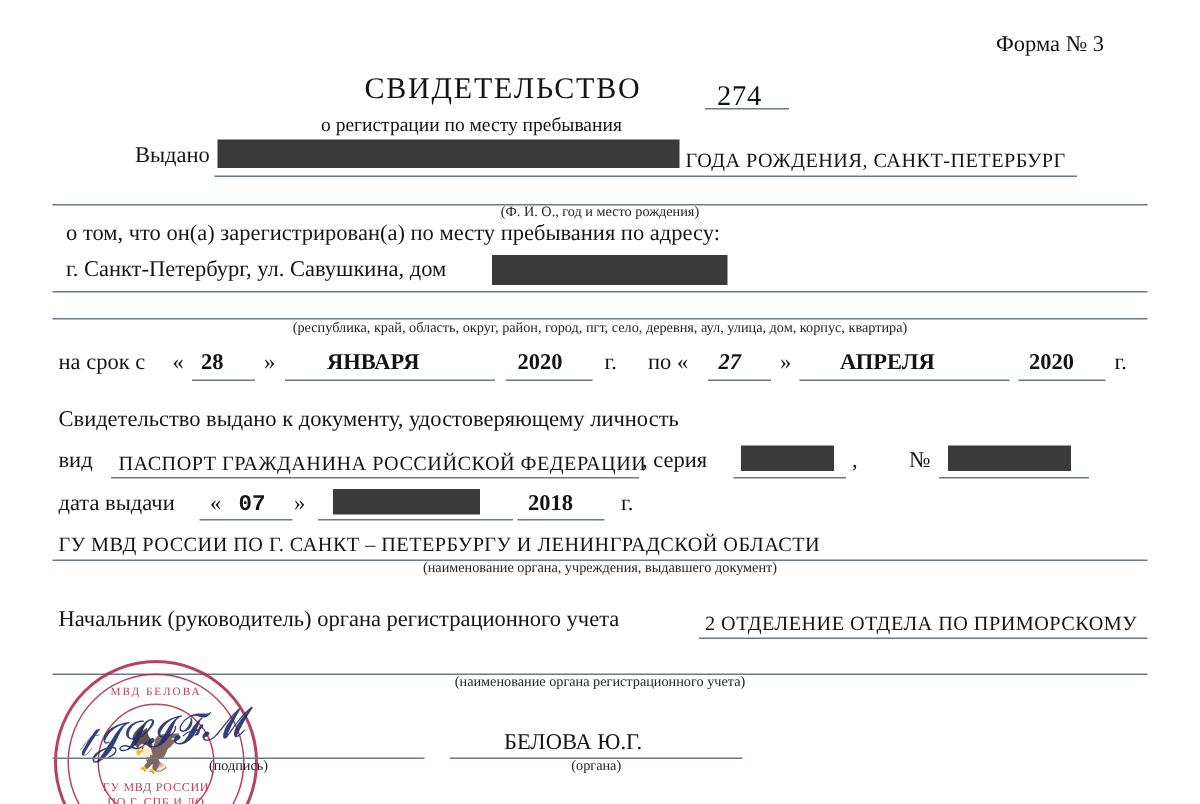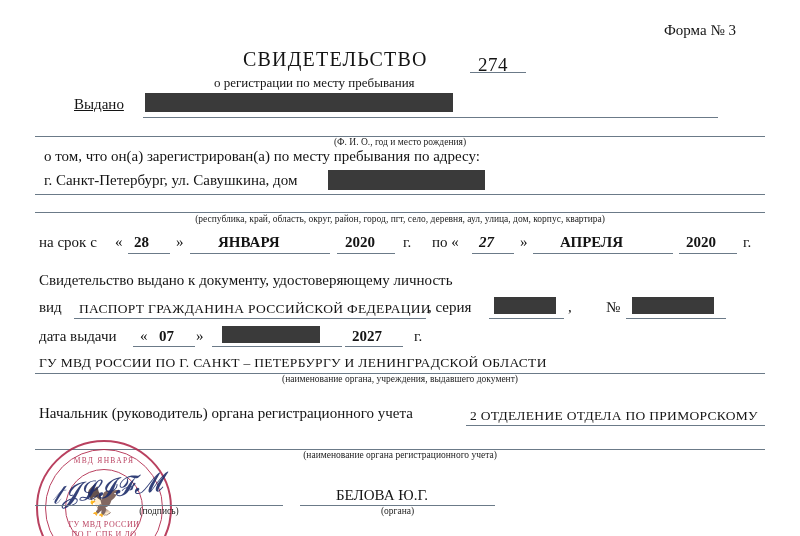--- a/index.html
+++ b/index.html
@@ -134,22 +134,23 @@
 <div id="page">
 
   <div class="txt form-no" style="left:664px; top:22px;">Форма № 3</div>
 
   <div class="txt title-main" style="left:243px; top:48px;">СВИДЕТЕЛЬСТВО</div>
   <div class="txt serial" style="left:478px; top:54px;">274</div>
   <div class="line" style="left:470px; top:72px; width:56px;"></div>
 
   <div class="txt title-sub" style="left:214px; top:75px;">о регистрации по месту пребывания</div>
 
-  <div class="txt body-text" style="left:74px; top:96px;text-decoration:underline;">Выдано</div>
+  <div class="txt body-text" style="left:90px; top:96px;">Выдано</div>
   <div class="redact" style="left:145px; top:93px; width:308px; height:19px;"></div>
+  <div class="txt caps-text" style="left:457px; top:99px;">ГОДА РОЖДЕНИЯ, САНКТ-ПЕТЕРБУРГ</div>
   <div class="line" style="left:143px; top:117px; width:575px;"></div>
 
   <div class="line" style="left:35px; top:136px; width:730px;"></div>
   <div class="caption" style="left:0px; top:137px; width:800px;">(Ф. И. О., год и место рождения)</div>
 
   <div class="txt body-text" style="left:44px; top:172px;">г. Санкт-Петербург, ул. Савушкина, дом</div>
 
   <div class="txt body-text" style="left:44px; top:148px;">о том, что он(а) зарегистрирован(а) по месту пребывания по адресу:</div>
   <div class="redact" style="left:328px; top:170px; width:157px; height:20px;"></div>
   <div class="line" style="left:35px; top:194px; width:730px;"></div>
@@ -185,42 +186,42 @@
   <div class="txt body-text" style="left:428px; top:299px;">, серия</div>
   <div class="redact" style="left:494px; top:297px; width:62px; height:17px;"></div>
   <div class="line" style="left:489px; top:318px; width:75px;"></div>
   <div class="txt body-text" style="left:568px; top:299px;">,</div>
   <div class="txt body-text" style="left:606px; top:299px;">№</div>
   <div class="redact" style="left:632px; top:297px; width:82px; height:17px;"></div>
   <div class="line" style="left:626px; top:318px; width:100px;"></div>
 
   <div class="txt body-text" style="left:39px; top:328px;">дата выдачи</div>
   <div class="txt body-text" style="left:140px; top:328px;">«</div>
-  <div class="txt bold-val" style="left:159px; top:328px;">07</div>
+  <div class="txt bold-val" style="left:159px; top:328px;font-family:Liberation Mono, monospace;">07</div>
   <div class="line" style="left:133px; top:346px; width:62px;"></div>
   <div class="txt body-text" style="left:196px; top:328px;">»</div>
   <div class="redact" style="left:222px; top:326px; width:98px; height:17px;"></div>
   <div class="line" style="left:212px; top:346px; width:130px;"></div>
-  <div class="txt bold-val" style="left:352px; top:328px;">2027</div>
+  <div class="txt bold-val" style="left:352px; top:328px;">2018</div>
   <div class="line" style="left:345px; top:346px; width:58px;"></div>
   <div class="txt body-text" style="left:414px; top:328px;">г.</div>
 
   <div class="txt caps-text" style="left:39px; top:355px;">ГУ  МВД  РОССИИ  ПО  Г. САНКТ – ПЕТЕРБУРГУ  И  ЛЕНИНГРАДСКОЙ ОБЛАСТИ</div>
   <div class="line" style="left:35px; top:373px; width:730px;"></div>
   <div class="caption" style="left:0px; top:374px; width:800px;">(наименование органа, учреждения, выдавшего документ)</div>
 
   <div class="txt body-text" style="left:39px; top:405px;">Начальник (руководитель) органа регистрационного учета</div>
   <div class="txt caps-text" style="left:470px; top:408px;">2 ОТДЕЛЕНИЕ ОТДЕЛА  ПО ПРИМОРСКОМУ</div>
   <div class="line" style="left:466px; top:425px; width:299px;"></div>
 
   <div class="line" style="left:35px; top:449px; width:730px;"></div>
   <div class="caption" style="left:0px; top:450px; width:800px;">(наименование органа регистрационного учета)</div>
 
   <div class="stamp">
-    <div class="stamp-arc-top">МВД ЯНВАРЯ</div>
+    <div class="stamp-arc-top">МВД БЕЛОВА</div>
     <div class="stamp-eagle">🦅</div>
     <div class="stamp-inner-text" style="top:78px;">ГУ МВД РОССИИ</div>
     <div class="stamp-inner-text" style="top:88px;">ПО Г. СПБ И ЛО</div>
 
   </div>
 
   <div class="signature">𝓉𝓙𝓛𝓘𝓕𝓜</div>
   <div class="line" style="left:35px; top:505px; width:248px;"></div>
   <div class="caption" style="left:35px; top:506px; width:248px;">(подпись)</div>
 

